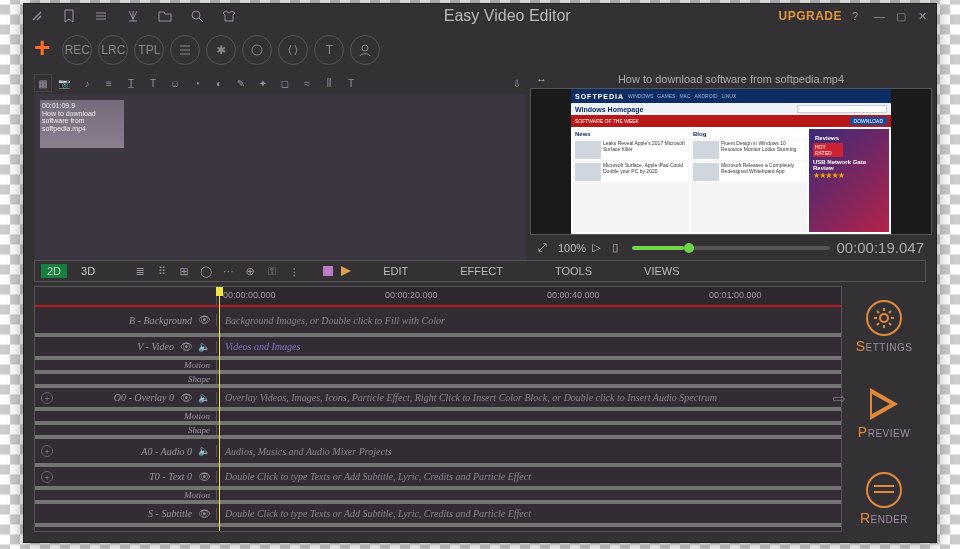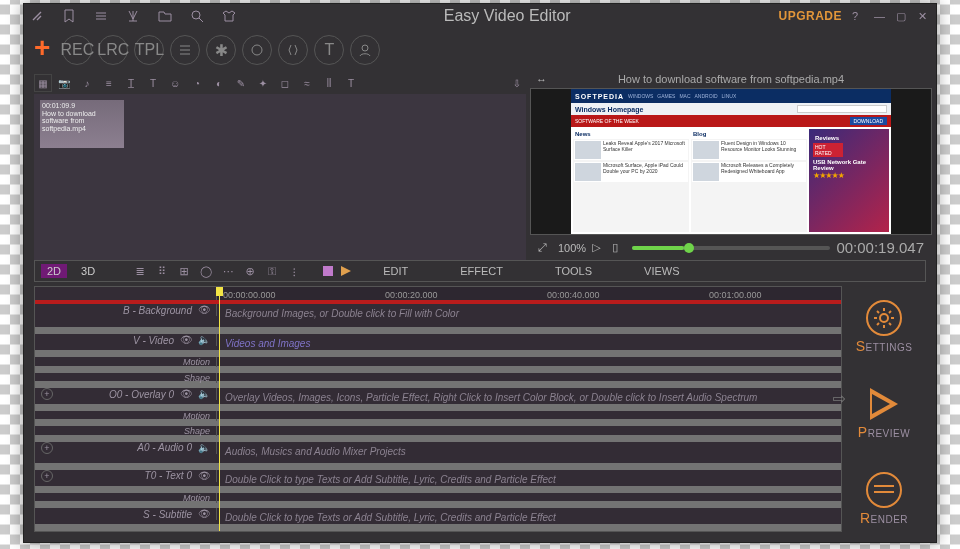--- a/index.html
+++ b/index.html
@@ -37,21 +37,21 @@
   
   .main-tb {
     display: flex; align-items: center; gap: 6px;
     padding: 4px 10px;
   }
   .plus { color: #ff6a2a; font-size: 28px; font-weight: bold; padding: 0 6px 4px 0; }
   .circle-btn {
     width: 30px; height: 30px; border-radius: 15px;
     border: 1.5px solid #555;
     display: flex; align-items: center; justify-content: center;
-    color: #888; font-size: 16px;
+    color: #888; font-size: 12px;
     flex-shrink: 0;
   }
   
   .workspace-top {
     display: flex;
     height: 188px;
     gap: 4px;
   }
   
   .media-panel {
@@ -142,39 +142,39 @@
   .mid-strip {
     height: 22px;
     display:flex;
     align-items:center;
     padding: 0 6px;
     gap: 8px;
     border: 1px solid #555;
     margin: 0 10px;
   }
   .tab-btn { padding:1px 6px; color:#ccc; font-size:11px; }
-  .tab-btn.selected { background:#701a75; }
+  .tab-btn.selected { background:#15803d; }
   .ms-icon{ width:14px;height:14px;color:#9c8fa2; display:flex;align-items:center;justify-content:center;}
   .ms-icon.stop{width:10px;height:10px;background:#c07acb;}
   .ms-icon.play{width:0;height:0;border-left:10px solid #e0a04e;border-top:5px solid transparent;border-bottom:5px solid transparent;}
   .menu-words { display:flex; gap:52px; margin-left:24px; color:#bbb; font-size:11px;}
   
   .timeline-wrap {
     display:flex;
     margin: 4px 10px 0 10px;
     height: 246px;
   }
   .tl-main { flex:1; border:1px solid #555; background:#332c35; display:flex; flex-direction:column; overflow:hidden;}
-  .tl-ruler { height:20px; background:#2d2730; display:flex; position:relative; border-bottom:4px solid #b91c1c;}
+  .tl-ruler { height:20px; background:#2d2730; display:flex; position:relative; border-bottom:2px solid #b91c1c;}
   .tl-labels{width:182px;border-right:1px solid #555;display:flex;flex-direction:column;background:#332c35;flex-shrink:0;}
   .tl-ruler-ticks{flex:1;position:relative;}
   .tick{position:absolute;top:3px;color:#999;font-size:9px;}
   .playhead{position:absolute;left:184px;top:0;bottom:0;width:1px;background:#f2e446;z-index:5;}
   .playhead::before{content:"";position:absolute;top:-0px;left:-3px;width:7px;height:9px;background:#f2e446;}
-  .track-row{display:flex;border-bottom:7px solid #737373;min-height:22px;align-items:flex-start;position:relative;}
+  .track-row{display:flex;border-bottom:4px solid #737373;min-height:22px;align-items:center;position:relative;font-family:Liberation Serif, serif;}
   .track-head{width:182px;flex-shrink:0;display:flex;align-items:center;justify-content:flex-end;gap:6px;padding-right:6px;border-right:1px solid #555;color:#9d94a3;font-style:italic;font-size:10px;}
   .track-head .eye{width:12px;height:12px;font-style:normal;}
   .track-head .spk{width:12px;height:12px;font-style:normal;}
   .track-head .addc{width:12px;height:12px;border:1px solid #666;border-radius:6px;display:flex;align-items:center;justify-content:center;font-size:9px;font-style:normal;margin-right:auto;margin-left:6px;}
   .track-body{flex:1;padding:4px 8px;color:#8b8290;font-style:italic;font-size:10px;display:flex;align-items:center;}
   .track-body.vid{color:#7f73c7;}
   .subrow{min-height:14px;}
   .subrow .track-head{font-size:9px;}
   
   .right-sidebar{width:84px;display:flex;flex-direction:column;align-items:center;gap:32px;justify-content:center;padding-top:8px;}

